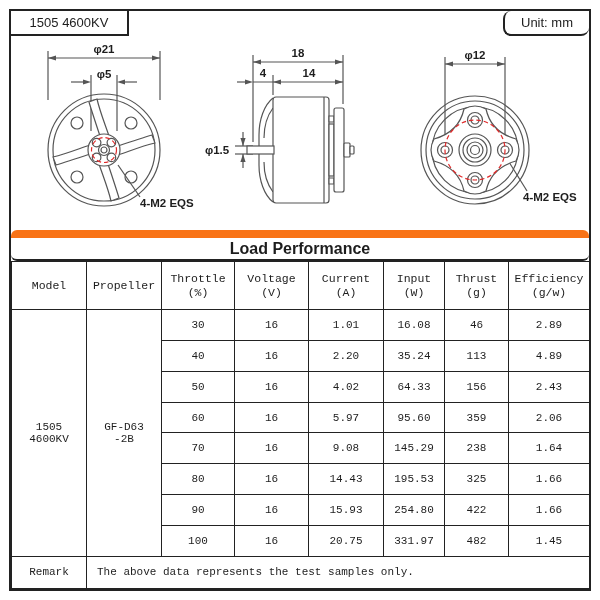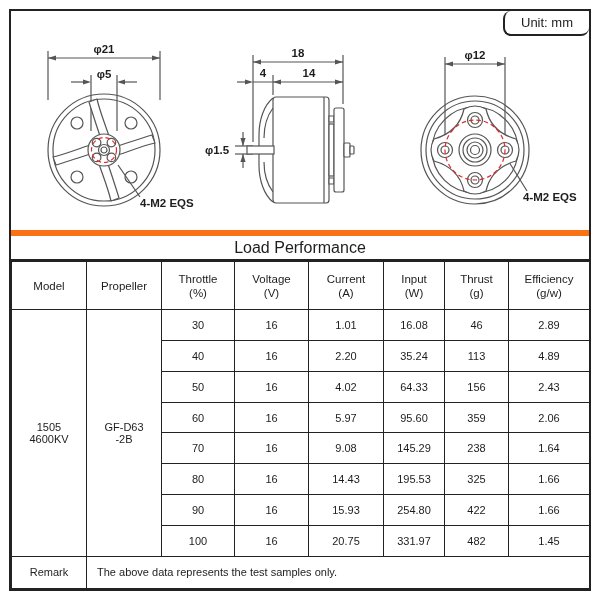--- a/index.html
+++ b/index.html
@@ -18,41 +18,42 @@
     display:flex; align-items:center; justify-content:center; font-size:13px; font-weight:500; }
   .unit-box { position:absolute; top:0; right:0; width:86px; height:25px;
     border-left:2px solid #222; border-bottom:2px solid #222;
     display:flex; align-items:center; justify-content:center; font-size:13px; font-weight:500;border-radius:8px; }
   .svg-front { position:absolute; left:8px;  top:27px; }
   .svg-side  { position:absolute; left:192px; top:27px; }
   .svg-back  { position:absolute; left:376px; top:27px; }
   svg text { font-family:"Liberation Sans","DejaVu Sans",sans-serif; font-size:11.5px;
     font-weight:600; fill:#1d1d1d; }
 
-  .lp-title { height:31px; border-top:6px solid #f97316; border-bottom:2px solid #222;
-    display:flex; align-items:center; justify-content:center; font-size:16px; font-weight:400; }
-
-  table { width:100%; border-collapse:collapse; table-layout:fixed; flex:1; }
+  .lp-title { height:31px; border-top:8px solid #f97316; border-bottom:2px solid #222;
+    display:flex; align-items:center; justify-content:center; font-size:16px; font-weight:700;border-radius:6px; }
+
+  table { width:100%; border-collapse:collapse; table-layout:fixed; flex:1;font-family:Liberation Mono, monospace; }
   td,th { border:1.5px solid #222; text-align:center; vertical-align:middle;
     font-size:11px; font-weight:400; padding:0 2px; }
   tr.hdr td { height:42px; font-size:11.5px; line-height:14px; }
   tr.data td { height:27px; }
   td .unit:empty { display:none; }
   td .l2 { display:block; }
   tr.remark-row td { height:28px; }
   td.remark-text { text-align:left; padding-left:10px; }
 </style>
 </head>
 <body>
 
 <div class="page">
   <div class="frame">
 
 
     <div class="drawing-section">
+      <div class="model-box">1505 4600KV</div>
       <div class="unit-box">Unit: mm</div>
 
       <svg class="svg-front" width="178" height="188" viewBox="0 0 178 188">
         <g stroke="#555" stroke-width="1.2" fill="none">
           <line x1="29" y1="13" x2="29" y2="62"></line>
           <line x1="141" y1="13" x2="141" y2="62"></line>
           <line x1="29" y1="20" x2="141" y2="20"></line>
           <line x1="72" y1="37" x2="72" y2="93"></line>
           <line x1="98" y1="37" x2="98" y2="93"></line>
           <line x1="52" y1="44" x2="64" y2="44"></line>

